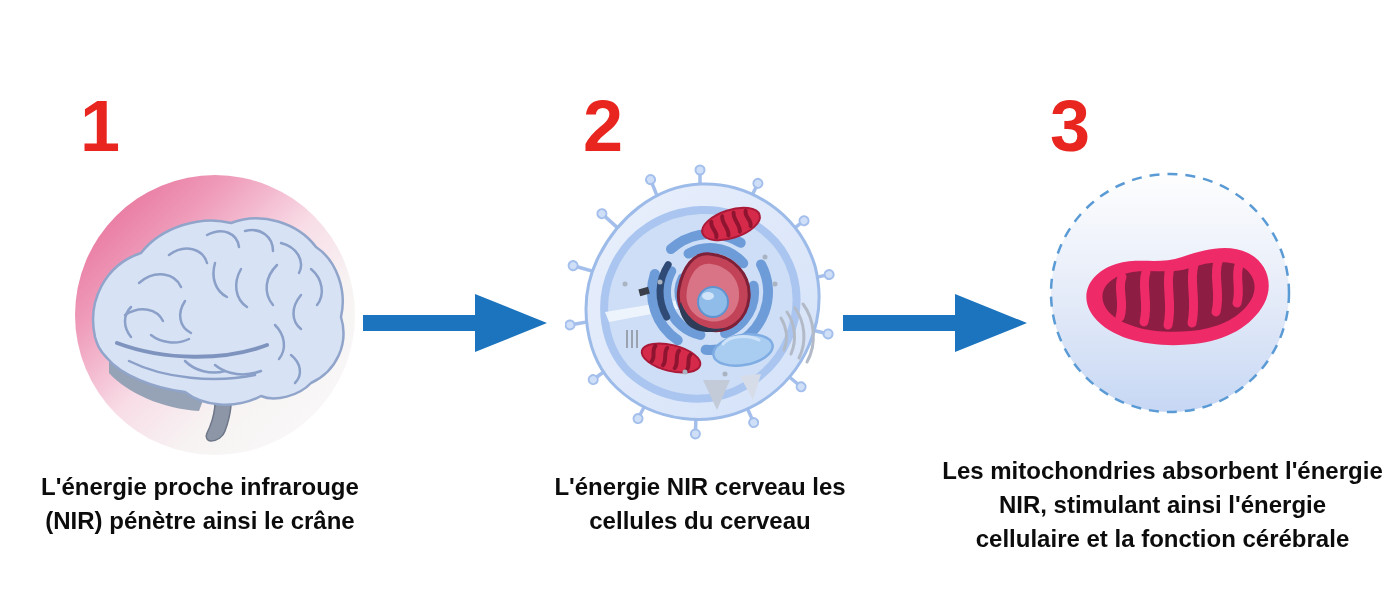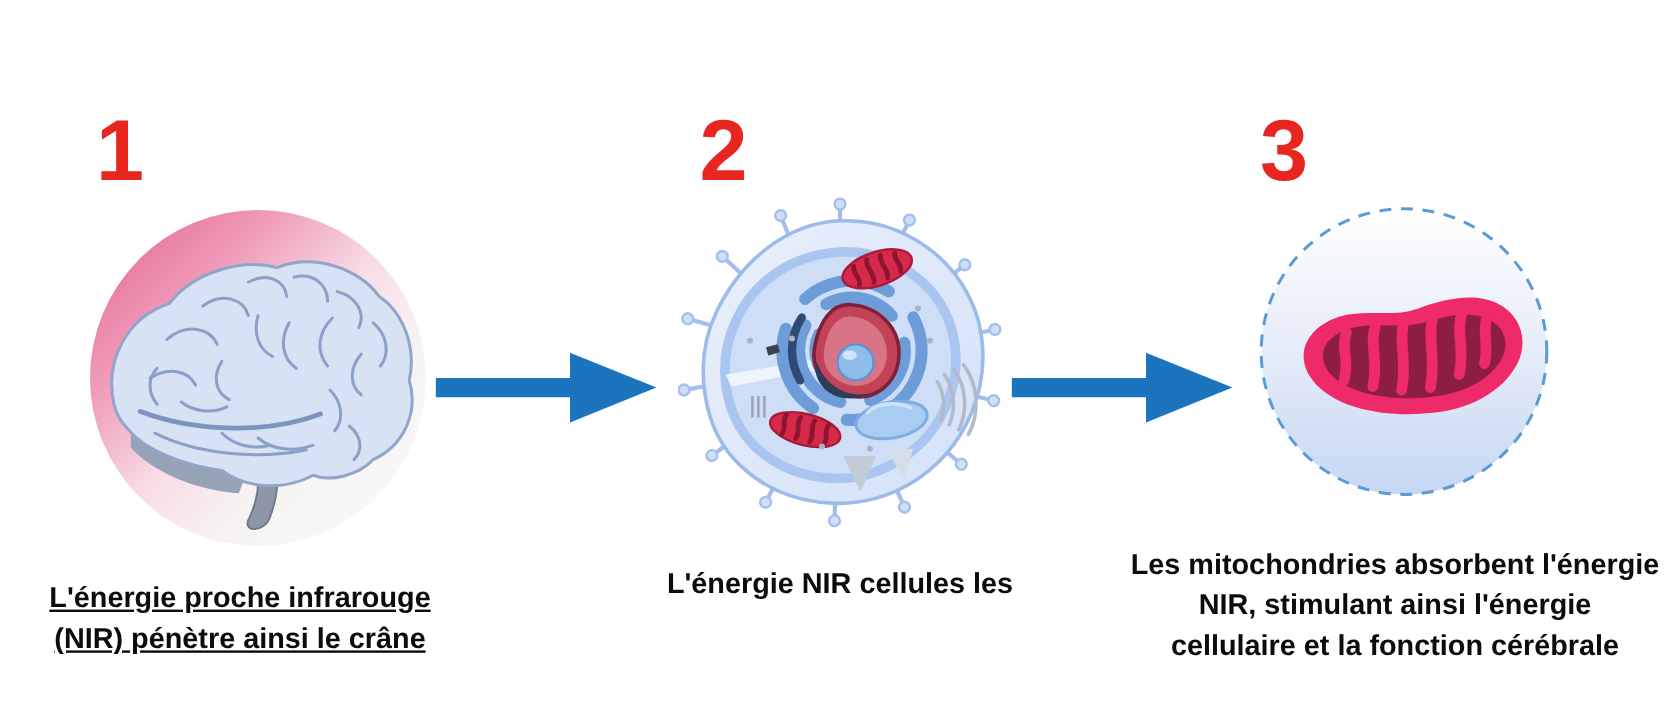--- a/index.html
+++ b/index.html
@@ -17,21 +17,21 @@
   .illu-cell{left:565px;top:162px;}
   .illu-mito{left:1042px;top:165px;}
   .arrow-svg{position:absolute;top:288px;}
   .arrow-1{left:363px;} .arrow-2{left:843px;}
   .arrow-fill{fill:var(--arrow-blue,#1b74bd);}
   .caption{
     position:absolute;text-align:center;font-weight:700;font-size:24px;line-height:34px;
     color:var(--text-black,#0c0c0c);
   }
   .caption div{white-space:nowrap;}
-  .cap-1{left:5px;top:482px;width:390px;text-decoration:underline;}
+  .cap-1{left:5px;top:470px;width:390px;}
   .cap-2{left:520px;top:470px;width:360px;}
   .cap-3{left:915px;top:454px;width:495px;}
   
   .brain-cortex{fill:var(--brain-fill,#d8e2f5);stroke:var(--brain-outline,#91a5cb);stroke-width:2.5;stroke-linejoin:round;}
   .sulci{fill:none;stroke:#8aa0c8;stroke-width:2.5;stroke-linecap:round;}
   .sulci-deep{fill:none;stroke:#7e94be;stroke-width:4;stroke-linecap:round;}
   .er-arc{fill:none;stroke:var(--cell-blue,#6d9cd8);stroke-linecap:round;}
   .dash-circle{fill:url(#mcellG);stroke:var(--dash-circle-blue,#5b9bd5);stroke-width:2.5;stroke-dasharray:10 8;}
   .mito-pink-fill{fill:var(--mito-pink,#ee2a68);}
   .mito-dark-fill{fill:var(--mito-dark,#8e1d44);}
@@ -258,21 +258,22 @@
         <path class="mito-channel" d="M197,100 C193,112 199,124 195,138"></path>
       </g>
     </g>
   </svg>
 
   <div class="caption cap-1">
     <div>L'énergie proche infrarouge</div>
     <div>(NIR) pénètre ainsi le crâne</div>
   </div>
   <div class="caption cap-2">
-    <div>L'énergie NIR cellules les</div>
+    <div>L'énergie NIR cerveau les</div>
+    <div>cellules du cerveau</div>
   </div>
   <div class="caption cap-3">
     <div>Les mitochondries absorbent l'énergie</div>
     <div>NIR, stimulant ainsi l'énergie</div>
     <div>cellulaire et la fonction cérébrale</div>
   </div>
 
 </div>
 
 </body></html>

